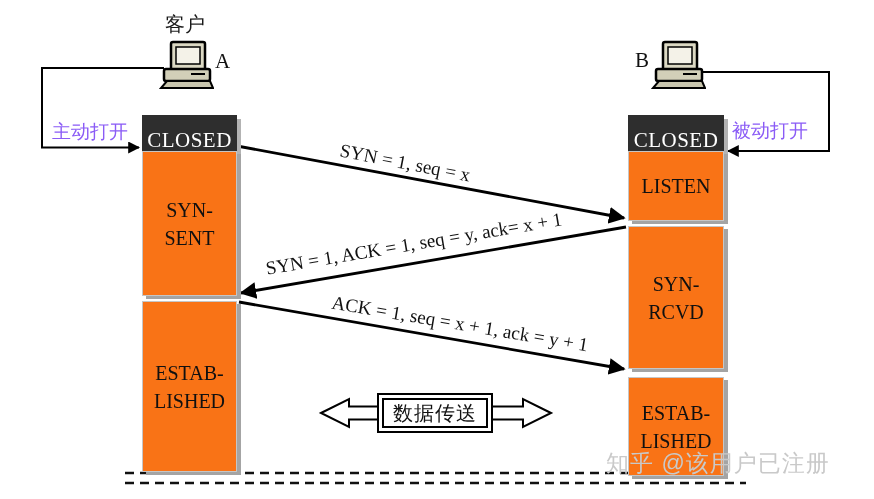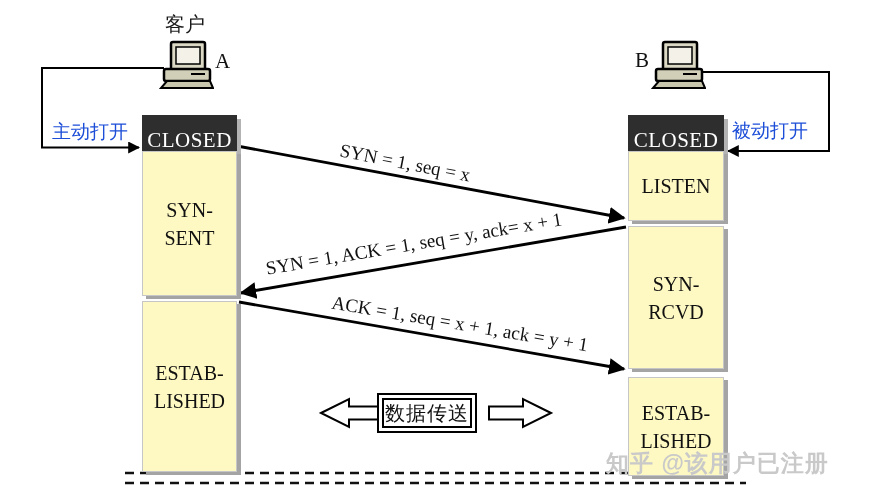--- a/index.html
+++ b/index.html
@@ -3,50 +3,50 @@
 <meta charset="utf-8">
 <style>
   html,body { margin:0; padding:0; background:#ffffff; }
   #canvas {
     position:relative; width:874px; height:499px; background:#ffffff;
     font-family:"Liberation Serif","DejaVu Serif",serif; overflow:hidden;
   }
   .abs { position:absolute; }
   .ctitle { font-size:20px; color:#1a1a1a; text-align:center; }
   .hostletter { font-size:21px; color:#111; }
-  .openlabel { font-size:19px; color:#1d4ed8; white-space:nowrap; }
+  .openlabel { font-size:19px; color:#8b5cf6; white-space:nowrap; }
   .state {
     display:flex; align-items:center; justify-content:center;
     text-align:center; white-space:pre-line; line-height:1.4;
     box-sizing:border-box;
   }
   .state.dark {
     background:#2e2e2e; color:#ffffff; font-size:21px; letter-spacing:0.5px;
     box-shadow:4px 4px 0 #b3b3b3;
     margin-top:20px;
   }
   .state.light {
-    background:#fef9c3; color:#101010; font-size:20px;
+    background:#f97316; color:#101010; font-size:20px;
     border:1px solid #c6c6c6; box-shadow:4px 3px 0 #a4a4a4;
   }
   .msglabel {
     font-size:19px; color:#111; text-align:center; white-space:nowrap;
     transform-origin:center center;
   }
   #dt-box {
     box-sizing:border-box; border:2px solid #000; background:#fff; padding:3px;
   }
   #dt-box .inner {
     box-sizing:border-box; border:2px solid #000; width:100%; height:100%;
     display:flex; align-items:center; justify-content:center;
     font-size:20px; color:#111; letter-spacing:1px;
   }
   .watermark {
     font-family:"Liberation Sans","DejaVu Sans",sans-serif;
-    font-weight:bold; font-size:23px; color:#c9c9c9; letter-spacing:1px;
+    font-weight:normal; font-size:23px; color:#c9c9c9; letter-spacing:1px;
     white-space:nowrap;
   }
   svg.overlay { position:absolute; left:0; top:0; pointer-events:none; }
 </style>
 </head>
 <body>
 
 <div id="canvas">
 
   <svg class="overlay" width="874" height="499" viewBox="0 0 874 499">
@@ -104,19 +104,19 @@
   <div class="abs state light" style="left:628px; top:151px; width:96px; height:70px;">LISTEN</div>
   <div class="abs state light" style="left:628px; top:226px; width:96px; height:143px;">SYN-
 RCVD</div>
   <div class="abs state light" style="left:628px; top:377px; width:96px; height:99px;">ESTAB-
 LISHED</div>
 
   <div class="abs msglabel" style="left:320px; top:152px; width:170px; transform:rotate(11deg);">SYN = 1, seq = x</div>
   <div class="abs msglabel" style="left:239px; top:233px; width:350px; transform:rotate(-9.5deg);">SYN = 1, ACK = 1, seq = y, ack= x + 1</div>
   <div class="abs msglabel" style="left:305px; top:313px; width:310px; transform:rotate(9.5deg);">ACK = 1, seq = x + 1, ack = y + 1</div>
 
-  <div id="dt-box" class="abs" style="left:377px; top:393px; width:100px; height:40px;">
+  <div id="dt-box" class="abs" style="left:377px; top:393px; width:116px; height:40px;">
     <div class="inner">数据传送</div>
   </div>
 
   <div class="abs watermark" style="left:606px; top:448px;">知乎 @该用户已注册</div>
 
 </div>
 
 </body></html>

